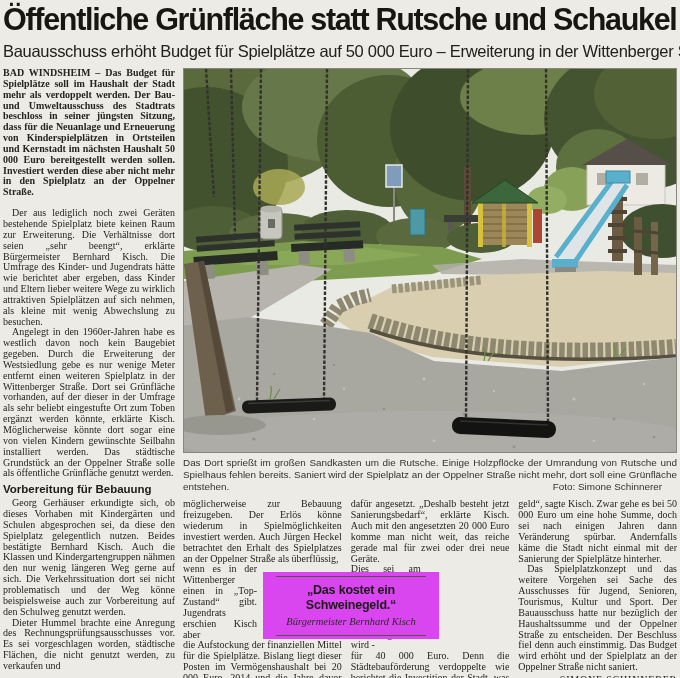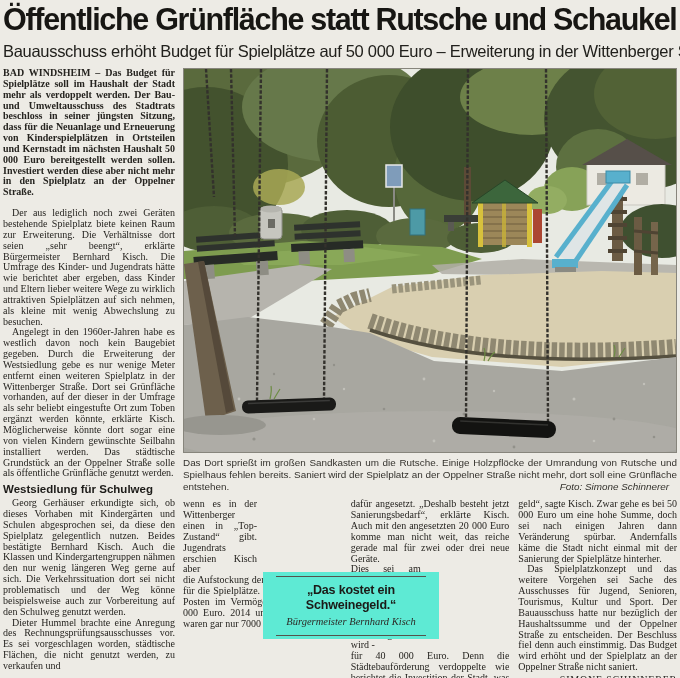--- a/index.html
+++ b/index.html
@@ -65,38 +65,38 @@
 
   .caption {
     position: relative;
     margin-top: 4px; width: 494px;
     font-family: "Liberation Sans", sans-serif;
     font-size: 9.9px; line-height: 11.8px;
     color: #34322d;
     text-align: justify;
   }
   .caption .credit {
-    position: absolute; right: 8px; bottom: 0;
-    background: #edebe5; padding-left: 8px; font-style: italic;
+    position: absolute; right: 15px; bottom: 0;
+    background: #edebe5; padding-left: 8px;
   }
 
   
   .bottom-cols {
     position: relative;
     display: flex; gap: 9px;
     margin-top: 7px;
     height: 182px; overflow: hidden;
   }
   .bcol { flex: 1; overflow: hidden; }
   .narrow-left  { width: 74px; }
   .narrow-right { width: 70px; margin-left: auto; }
 
   .pullquote {
     position: absolute; left: 80px; top: 73px; width: 176px;
-    background: #5eead4;
+    background: #d946ef;
     text-align: center;
     padding: 4px 0 3px 0;
   }
   .pq-rule { width: 150px; height: 0; border-top: 1px solid #55534c; margin: 0 auto; }
   .pq-quote {
     font-family: "Liberation Sans", sans-serif;
     font-weight: bold; font-size: 12.5px; line-height: 15px;
     letter-spacing: -0.2px; color: #1b1a17;
     margin: 6px 0 2px 0;
   }
@@ -123,21 +123,21 @@
     <h1 class="headline">Öffentliche Grünfläche statt Rutsche und Schaukel</h1>
     <h2 class="subheadline">Bauausschuss erhöht Budget für Spielplätze auf 50 000 Euro – Erweiterung in der Wittenberger Straße</h2>
   </header>
 
   <div class="content">
 
     <div class="col-left">
       <p class="body-p lead">BAD WINDSHEIM – Das Budget für Spielplätze soll im Haushalt der Stadt mehr als verdoppelt werden. Der Bau- und Umweltausschuss des Stadtrats beschloss in seiner jüngsten Sitzung, dass für die Neuanlage und Erneuerung von Kinderspielplätzen in Ortsteilen und Kernstadt im nächsten Haushalt 50 000 Euro bereitgestellt werden sollen. Investiert werden diese aber nicht mehr in den Spielplatz an der Oppelner Straße.</p>
       <p class="body-p indent">Der aus lediglich noch zwei Geräten bestehende Spielplatz biete keinen Raum zur Erweiterung. Die Verhältnisse dort seien „sehr beengt“, erklärte Bürgermeister Bernhard Kisch. Die Umfrage des Kinder- und Jugendrats hätte wie berichtet aber ergeben, dass Kinder und Eltern lieber weitere Wege zu wirklich attraktiven Spielplätzen auf sich nehmen, als kleine mit wenig Abwechslung zu besuchen.</p>
       <p class="body-p indent">Angelegt in den 1960er-Jahren habe es westlich davon noch kein Baugebiet gegeben. Durch die Erweiterung der Westsiedlung gebe es nur wenige Meter entfernt einen weiteren Spielplatz in der Wittenberger Straße. Dort sei Grünfläche vorhanden, auf der dieser in der Umfrage als sehr beliebt eingestufte Ort zum Toben ergänzt werden könnte, erklärte Kisch. Möglicherweise könnte dort sogar eine von vielen Kindern gewünschte Seilbahn installiert werden. Das städtische Grundstück an der Oppelner Straße solle als öffentliche Grünfläche genutzt werden.</p>
-      <h3 class="crosshead">Westsiedlung für Schulweg</h3>
+      <h3 class="crosshead">Vorbereitung für Bebauung</h3>
       <p class="body-p indent">Georg Gerhäuser erkundigte sich, ob dieses Vorhaben mit Kindergärten und Schulen abgesprochen sei, da diese den Spielplatz gelegentlich nutzen. Beides bestätigte Bernhard Kisch. Auch die Klassen und Kindergartengruppen nähmen den nur wenig längeren Weg gerne auf sich. Die Verkehrssituation dort sei nicht problematisch und der Weg könne beispielsweise auch zur Vorbereitung auf den Schulweg genutzt werden.</p>
       <p class="body-p indent">Dieter Hummel brachte eine Anregung des Rechnungsprüfungsausschusses vor. Es sei vorgeschlagen worden, städtische Flächen, die nicht genutzt werden, zu verkaufen und</p>
     </div>
 
     <div class="right">
 
       <figure class="photo">
         <svg width="492" height="383" viewBox="0 0 492 383" xmlns="http://www.w3.org/2000/svg">
 
           <rect x="0" y="0" width="492" height="383" fill="#e8eae3"></rect>
@@ -324,20 +324,21 @@
         </svg>
       </figure>
 
       <div class="caption">
         <span>Das Dort sprießt im großen Sandkasten um die Rutsche. Einige Holzpflöcke der Umrandung von Rutsche und Spielhaus fehlen bereits. Saniert wird der Spielplatz an der Oppelner Straße nicht mehr, dort soll eine Grünfläche entstehen.</span>
         <span class="credit">Foto: Simone Schinnerer</span>
       </div>
 
       <div class="bottom-cols">
         <div class="bcol">
+          <p class="body-p">möglicherweise zur Bebauung freizugeben. Der Erlös könne wiederum in Spielmöglichkeiten investiert werden. Auch Jürgen Heckel betrachtet den Erhalt des Spielplatzes an der Oppelner Straße als überflüssig,</p>
           <p class="body-p narrow-left">wenn es in der Wittenberger einen in „Top-Zustand“ gibt. Jugendrats erschien Kisch aber</p>
           <p class="body-p">die Aufstockung der finanziellen Mittel für die Spielplätze. Bislang liegt dieser Posten im Vermögenshaushalt bei 20 000 Euro. 2014 und die Jahre davor waren gar nur 7000 Euro</p>
         </div>
         <div class="bcol">
           <p class="body-p">dafür angesetzt. „Deshalb besteht jetzt Sanierungsbedarf“, erklärte Kisch. Auch mit den angesetzten 20 000 Euro komme man nicht weit, das reiche gerade mal für zwei oder drei neue Geräte.</p>
           <p class="body-p narrow-right">Dies sei am Spielplatz zwischen Bauhofwall und Südring zu sehen, der gerade neu ausgestattet wird -</p>
           <p class="body-p">für 40 000 Euro. Denn die Städtebauförderung verdoppelte wie berichtet die Investition der Stadt, was die gute Ausstattung erst möglich machte. „Das kostet ein Schweine-</p>
         </div>
         <div class="bcol">
           <p class="body-p">geld“, sagte Kisch. Zwar gehe es bei 50 000 Euro um eine hohe Summe, doch sei nach einigen Jahren dann Veränderung spürbar. Andernfalls käme die Stadt nicht einmal mit der Sanierung der Spielplätze hinterher.</p>

